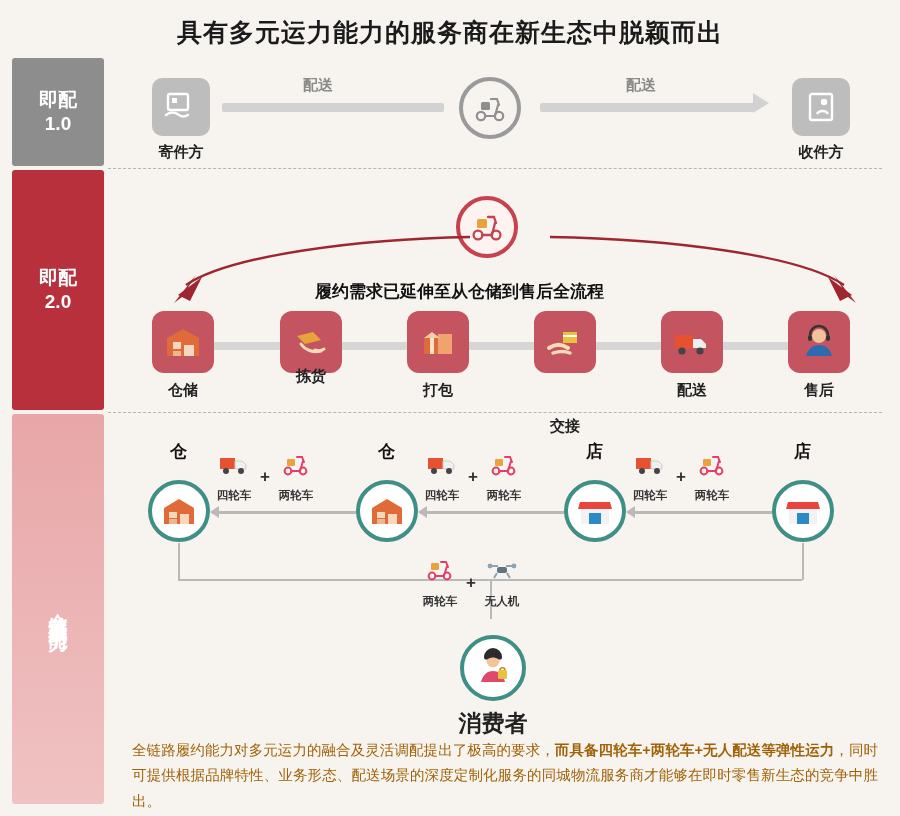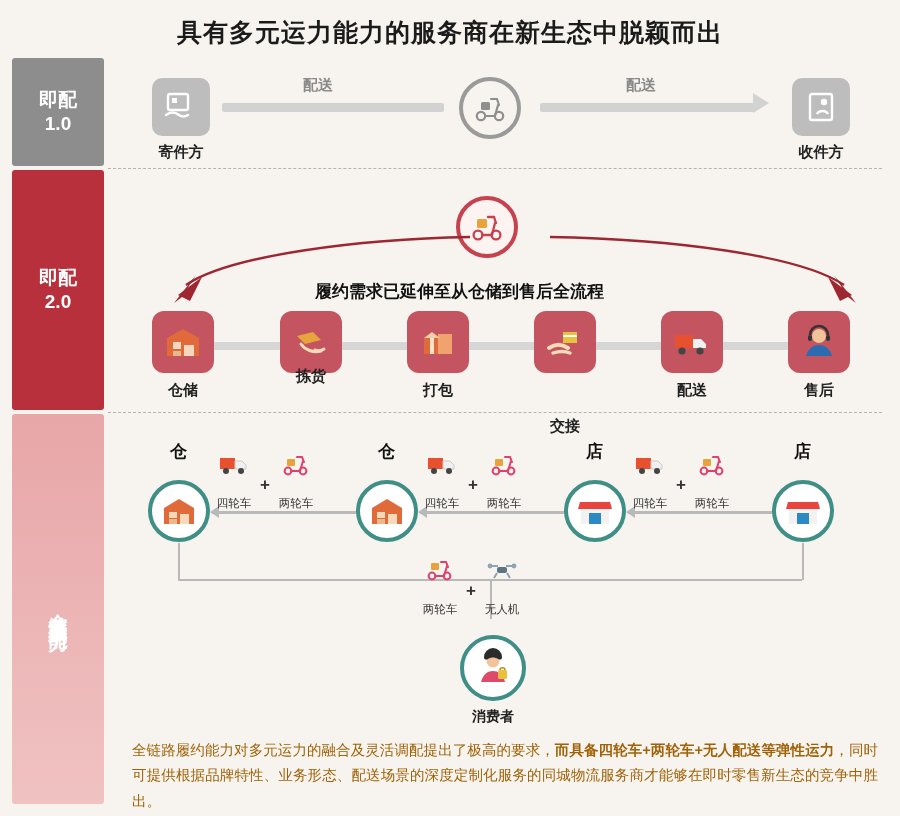--- a/index.html
+++ b/index.html
@@ -150,21 +150,21 @@
     border-right: 9px solid #b9b9b9;
   }
   .mode-group {
     position: absolute;
     display: flex; align-items: flex-end; gap: 4px;
   }
   .mode {
     display: flex; flex-direction: column; align-items: center;
     width: 44px;
   }
-  .mode .m-cap { font-size: 11.5px; color: #333; margin-top: 18px; white-space: nowrap;}
+  .mode .m-cap { font-size: 11.5px; color: #333; margin-top: 10px; white-space: nowrap; font-weight: bold;}
   .plus { font-size: 17px; font-weight: bold; color: #333; padding-bottom: 16px; }
 
   .vline { position: absolute; width: 2px; background: #b9b9b9; }
   .hline { position: absolute; height: 2px; background: #b9b9b9; }
 
   .footer {
     position: absolute;
     left: 132px; right: 22px; top: 738px;
     font-size: 14.5px;
     line-height: 1.75;
@@ -500,17 +500,17 @@
   <span>
     <svg width="40" height="40" viewBox="0 0 40 40">
       <circle cx="20" cy="13" r="6.5" fill="#f3c49c"></circle>
       <path d="M11 9a9 9 0 0118 0c0 3-2 3-4 2-3-2-7-2-10 0-2 1-4 1-4-2z" fill="#2b2b2b"></path>
       <path d="M8 34c2-8 7-11 12-11s10 3 12 11z" fill="#e04a6a"></path>
       <rect x="25" y="22" width="9" height="9" rx="1.5" fill="#e8c23c"></rect>
       <path d="M27 22c0-3 5-3 5 0" fill="none" stroke="#b98f1f" stroke-width="1.6"></path>
     </svg>
   </span>
 </div>
-<div class="caption" style="left:443px; top:708px; width:100px; font-size:14px;">消费者</div>
+<div class="caption" style="left:443px; top:708px; width:100px; font-size:23px;">消费者</div>
 
 <div class="footer">
   <span>全链路履约能力对多元运力的融合及灵活调配提出了极高的要求，</span><b>而具备四轮车+两轮车+无人配送等弹性运力</b><span>，同时可提供根据品牌特性、业务形态、配送场景的深度定制化服务的同城物流服务商才能够在即时零售新生态的竞争中胜出。</span>
 </div>
 
 </body></html>

